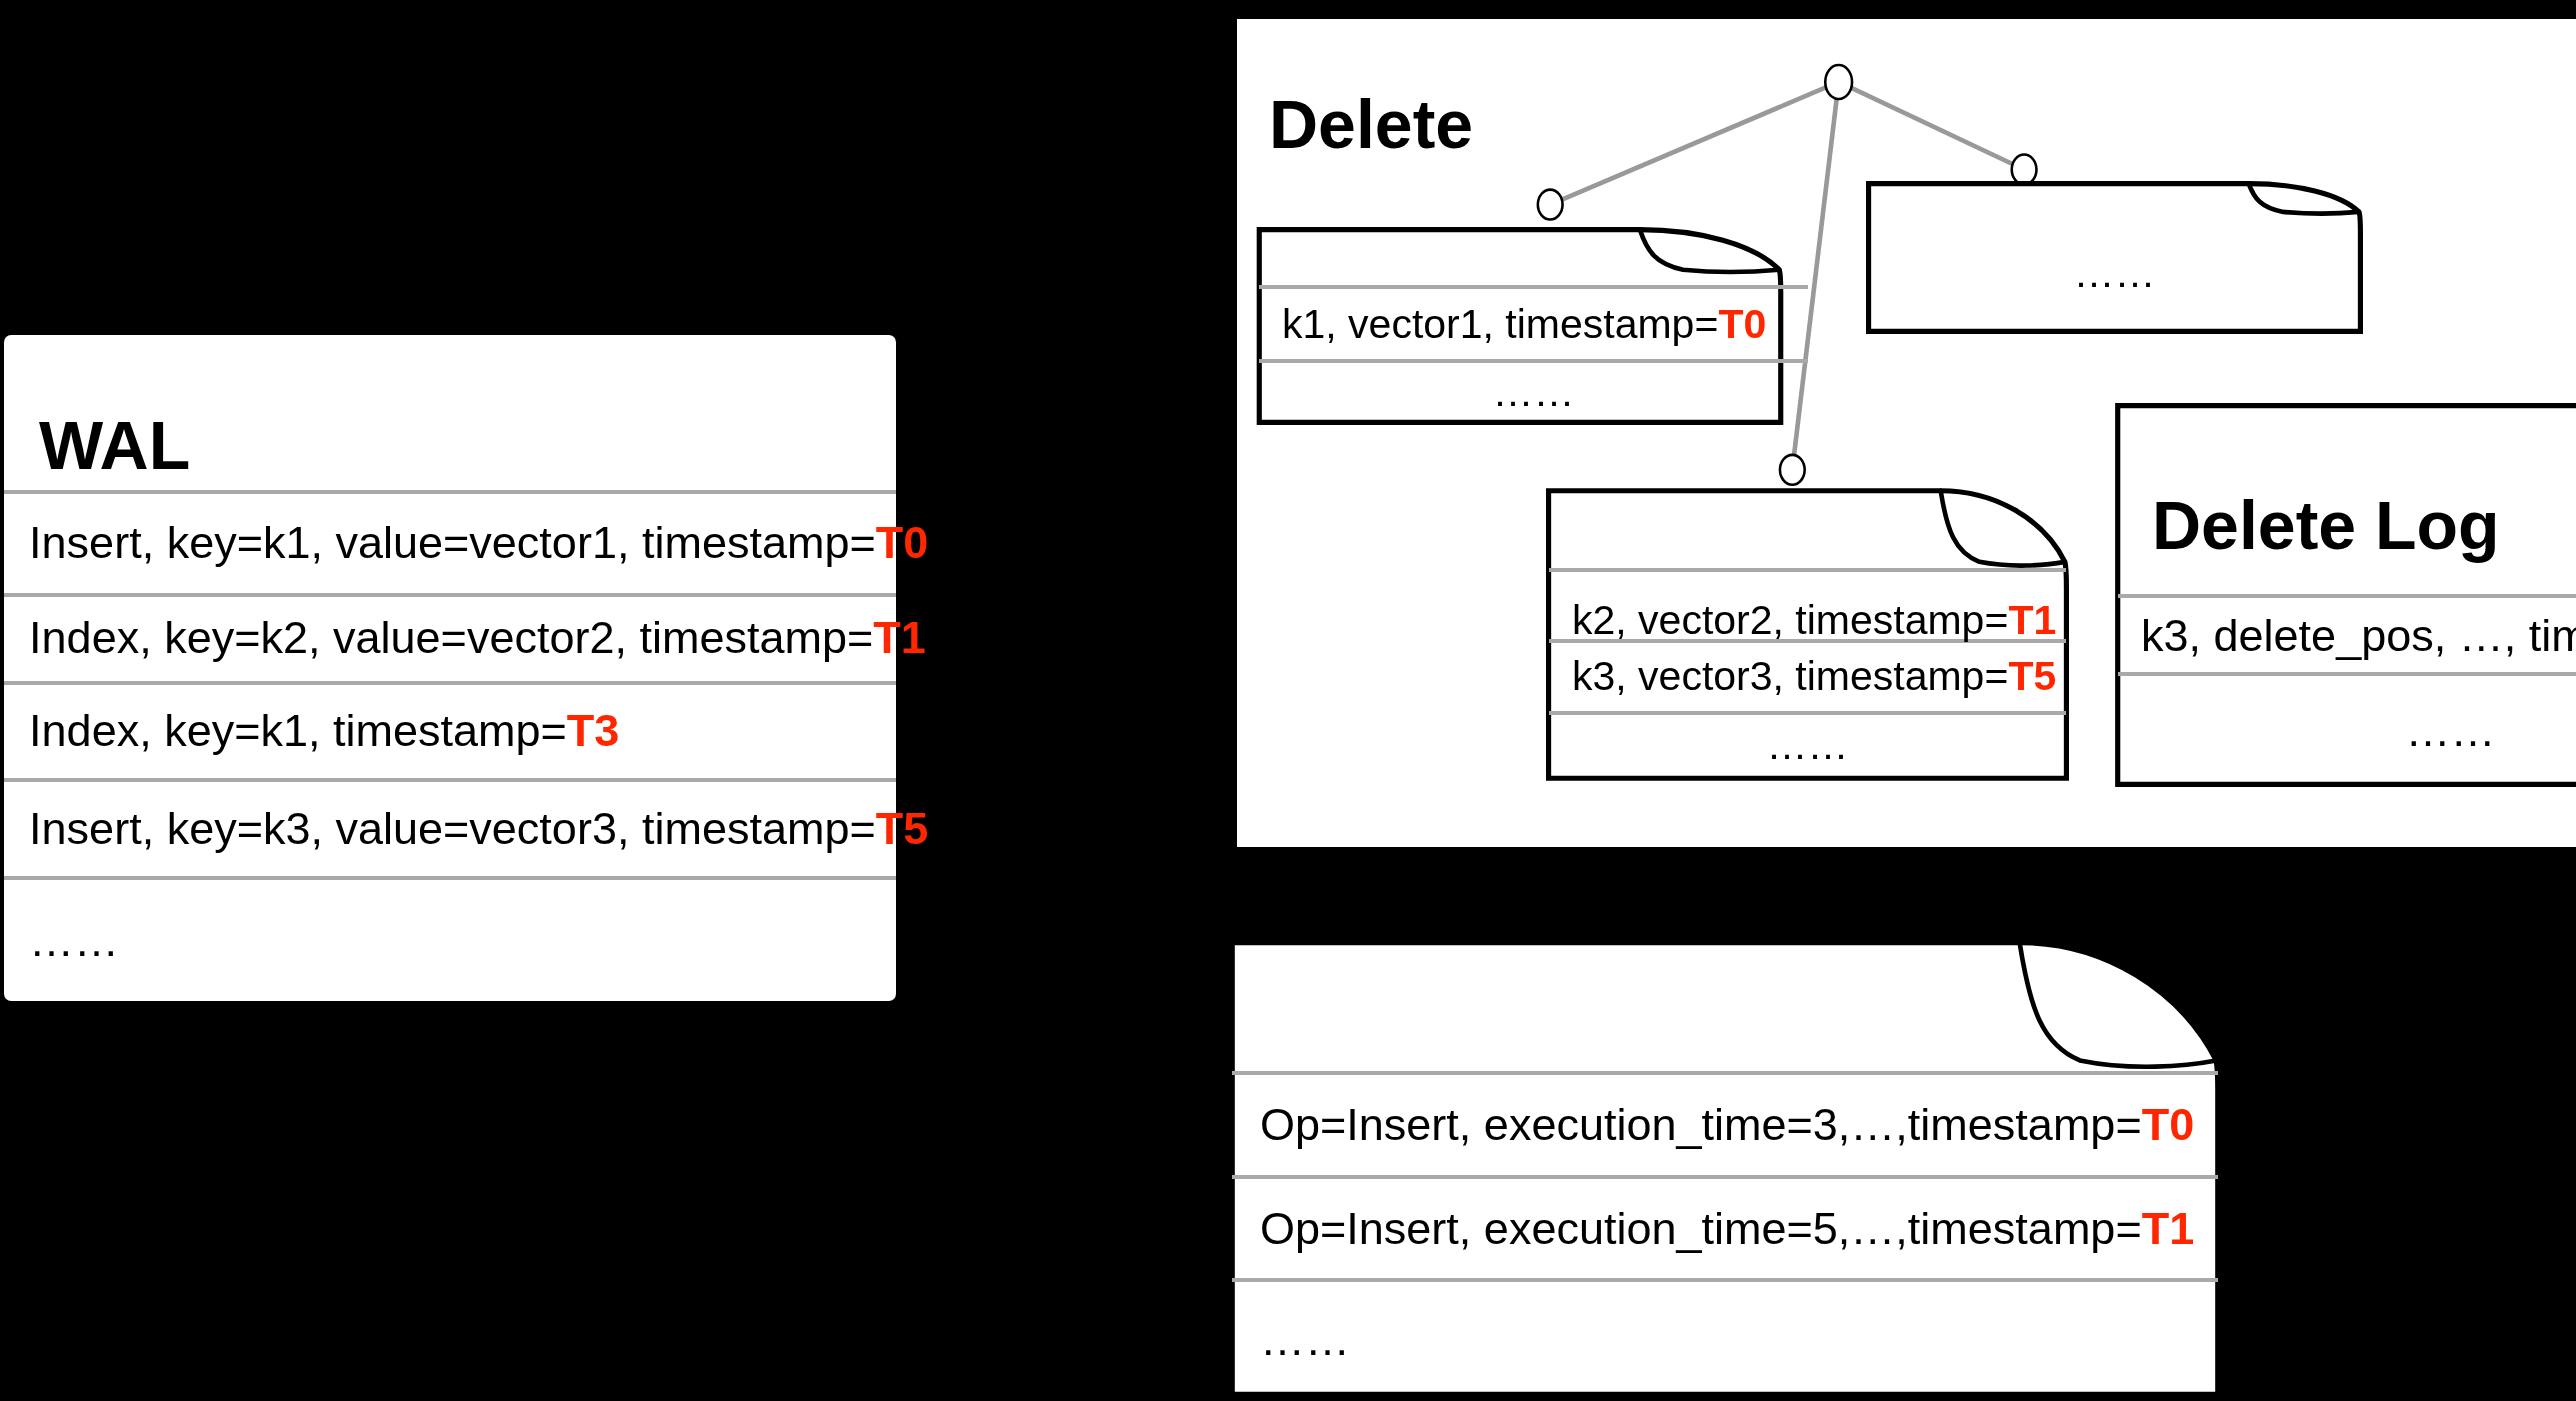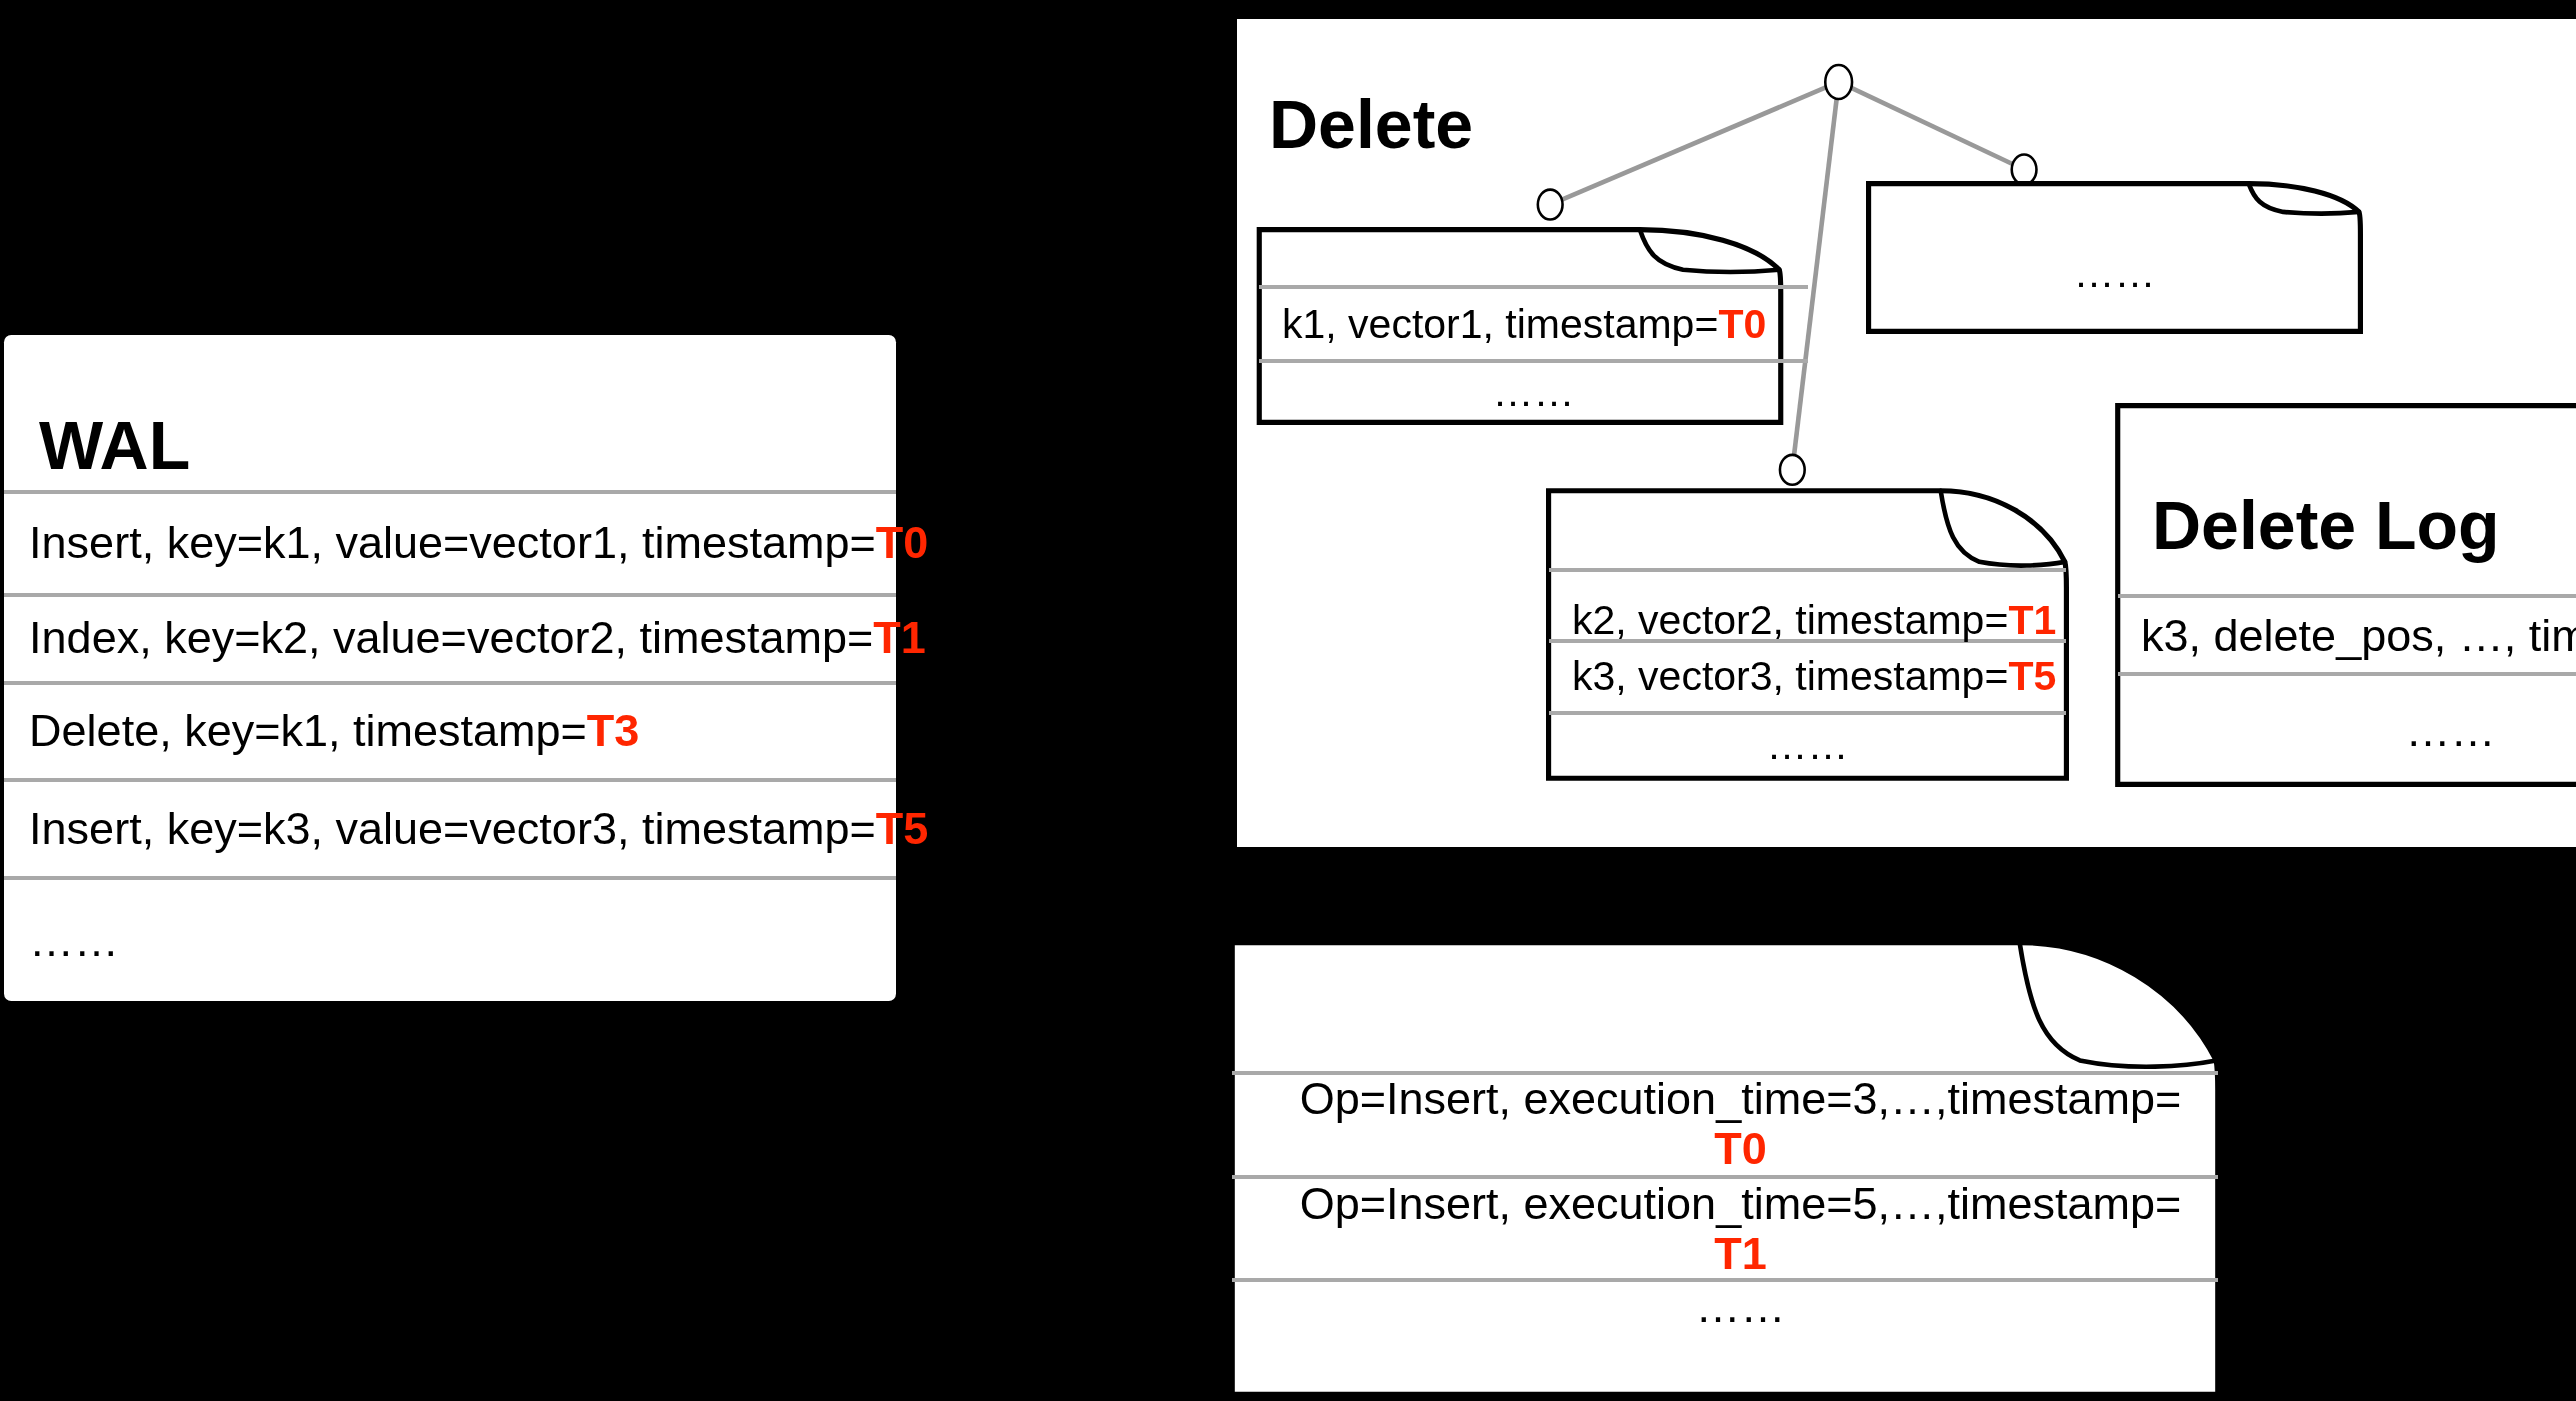--- a/index.html
+++ b/index.html
@@ -18,21 +18,21 @@
   .doc .sep{left:3.1px;right:3.1px;}
   .doc .row{font-size:41px;}
   .doc .row.padded{padding-left:26px;}
   
   .wal{left:4.1px;top:335px;width:892px;height:666px;border-radius:7.2px;}
   
   .index{left:1232px;top:14.4px;width:1567px;height:828px;border:5.2px solid #000;}
   .tree{position:absolute;left:0;top:0;}
   
   .binlog .row{font-size:45px;}
-  .binlog .row.padded{padding-left:31px;flex-direction:column;}
+  .binlog .row.padded{padding-left:31px;}
   .dlog .row{font-size:45px;}
 </style>
 </head>
 <body>
 
 <div class="stage">
 
   <section class="panel wal">
     <h2 class="title" style="left:35px;top:19.6px;">WAL</h2>
     <div class="sep" style="top:155px"></div>
@@ -42,21 +42,21 @@
     <div class="sep" style="top:541px"></div>
     <div class="row padded" style="top:158px;height:99px">
         <span>Insert, key=k1, value=vector1, timestamp=</span>
         <span class="emph">T0</span>
       </div>
     <div class="row padded" style="top:261px;height:84px">
         <span>Index, key=k2, value=vector2, timestamp=</span>
         <span class="emph">T1</span>
       </div>
     <div class="row padded" style="top:349px;height:93px">
-        <span>Delete, key=k1, timestamp=</span>
+        <span>Index, key=k1, timestamp=</span>
         <span class="emph">T3</span>
       </div>
     <div class="row padded" style="top:446px;height:95px">
         <span>Insert, key=k3, value=vector3, timestamp=</span>
         <span class="emph">T5</span>
       </div>
     <div class="row padded" style="top:545px;height:121px">
         <span>……</span>
       </div>
   </section>

